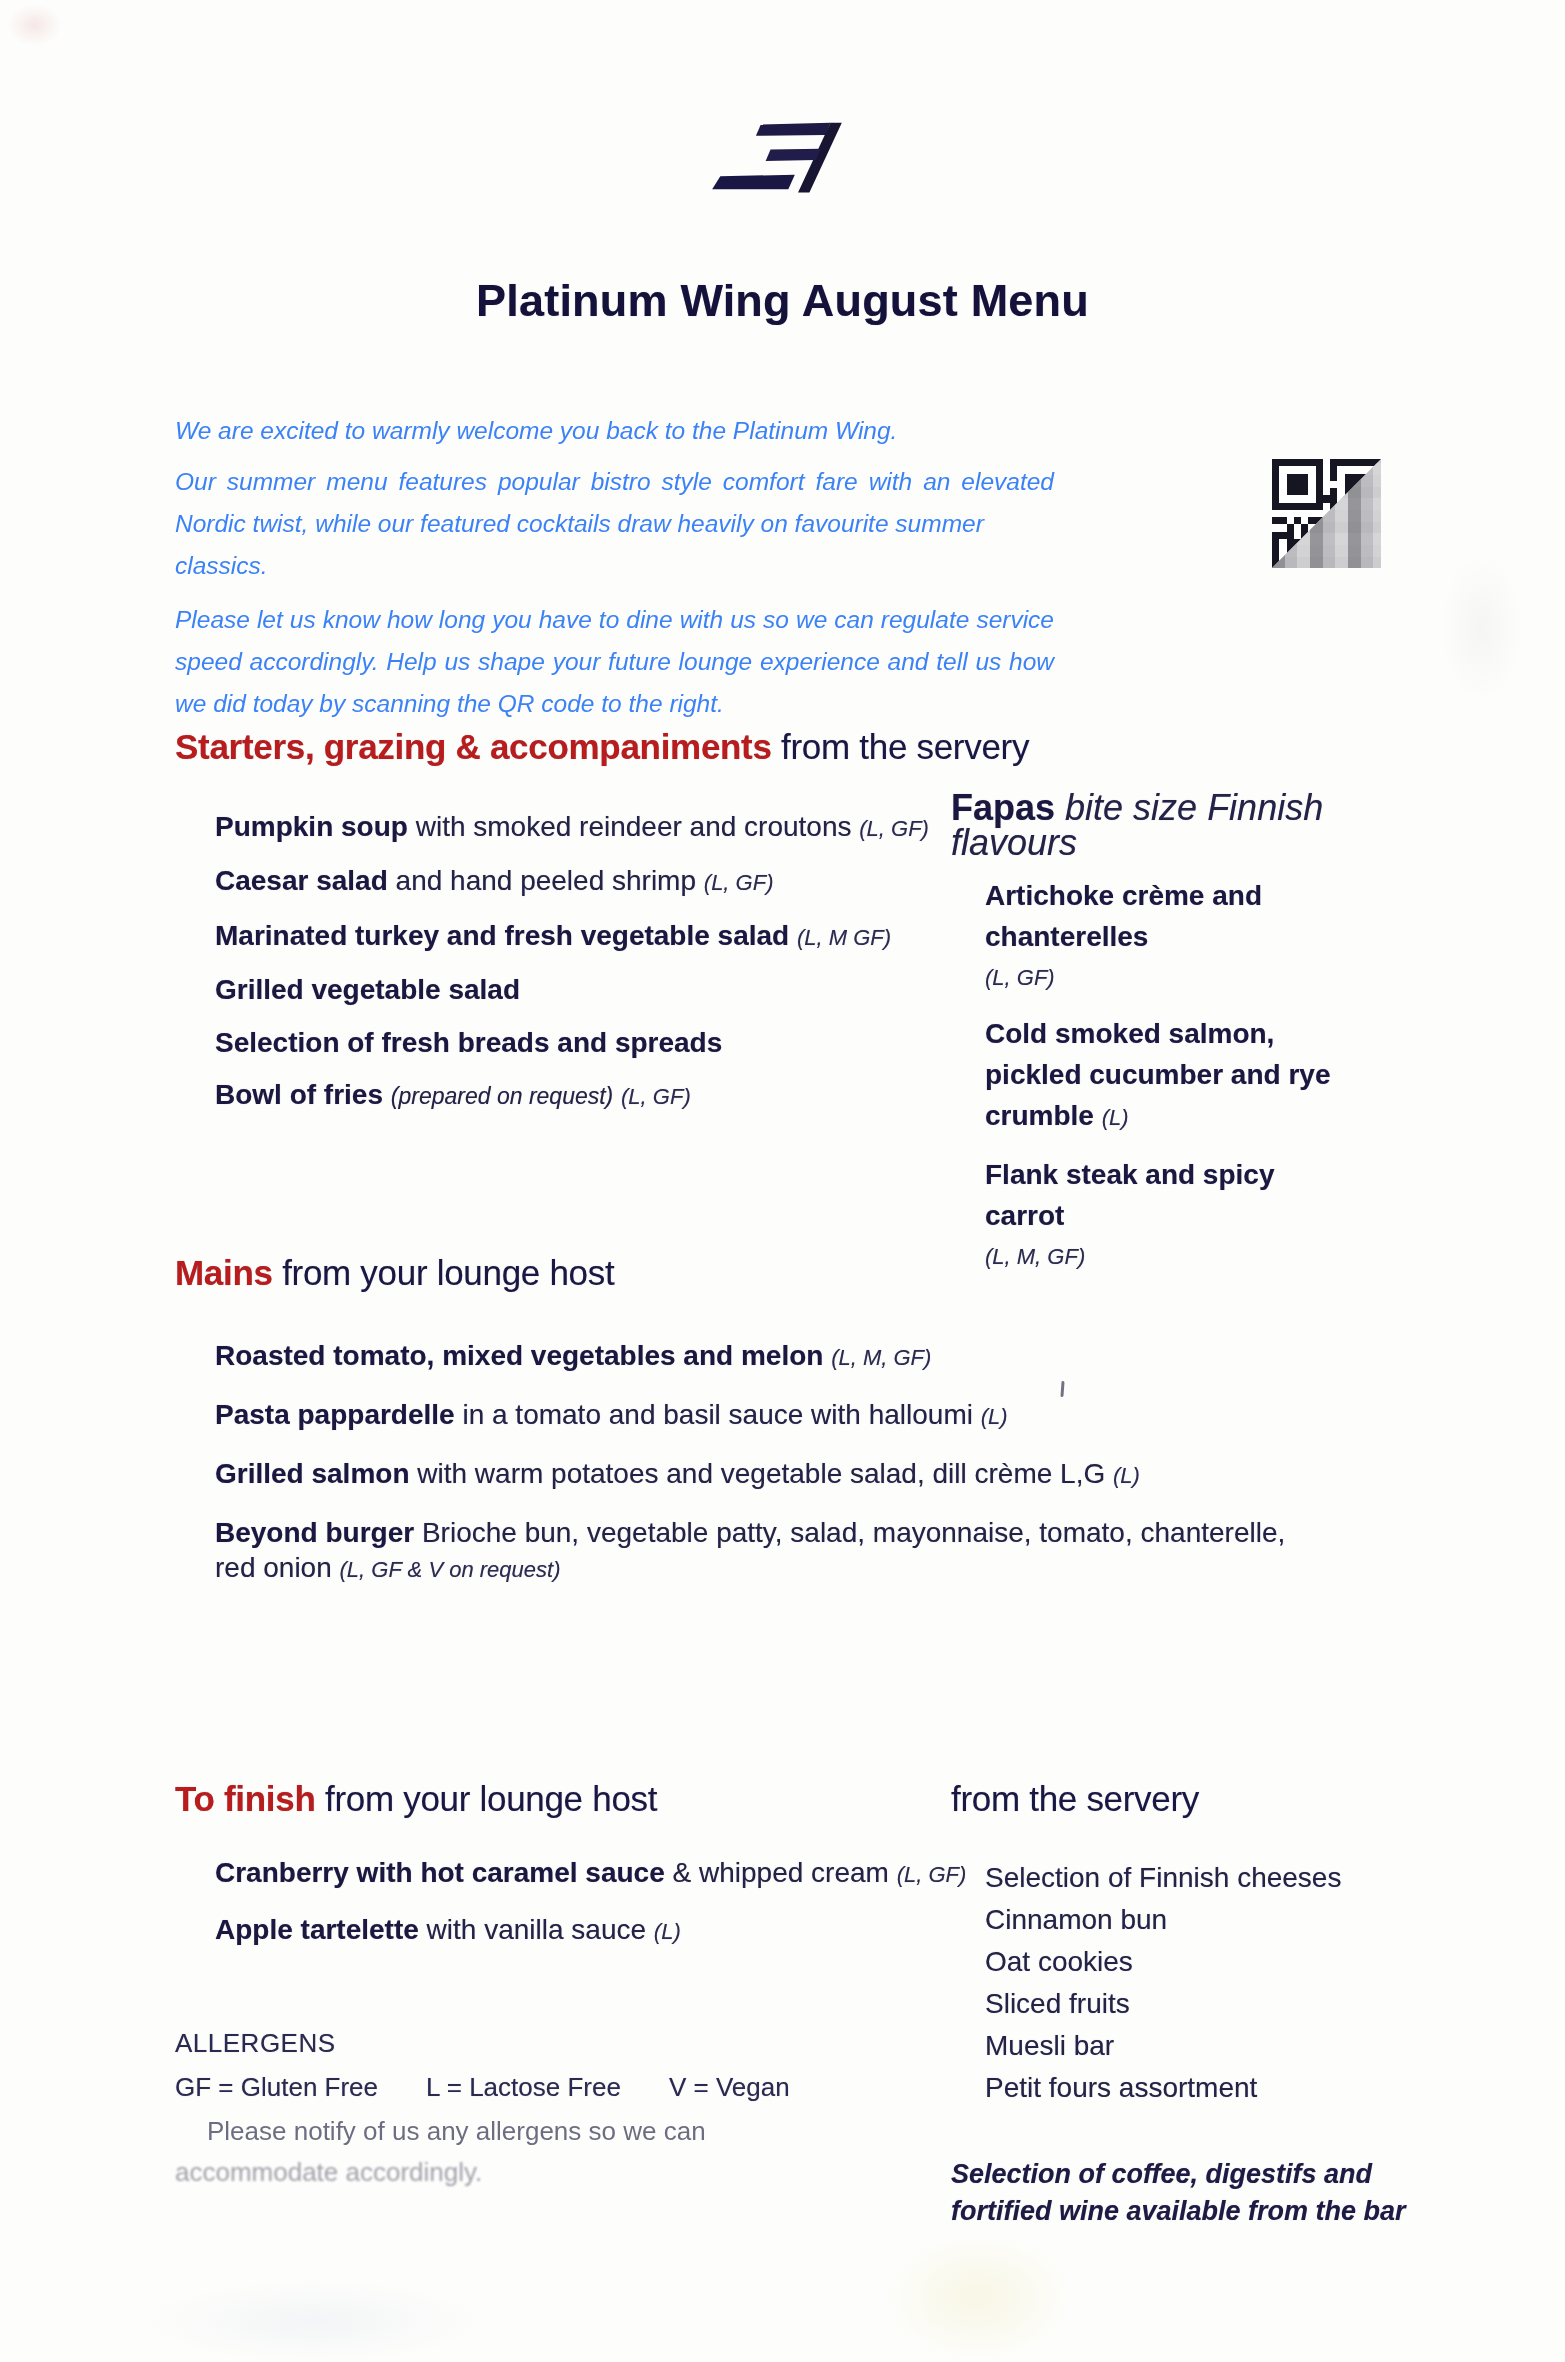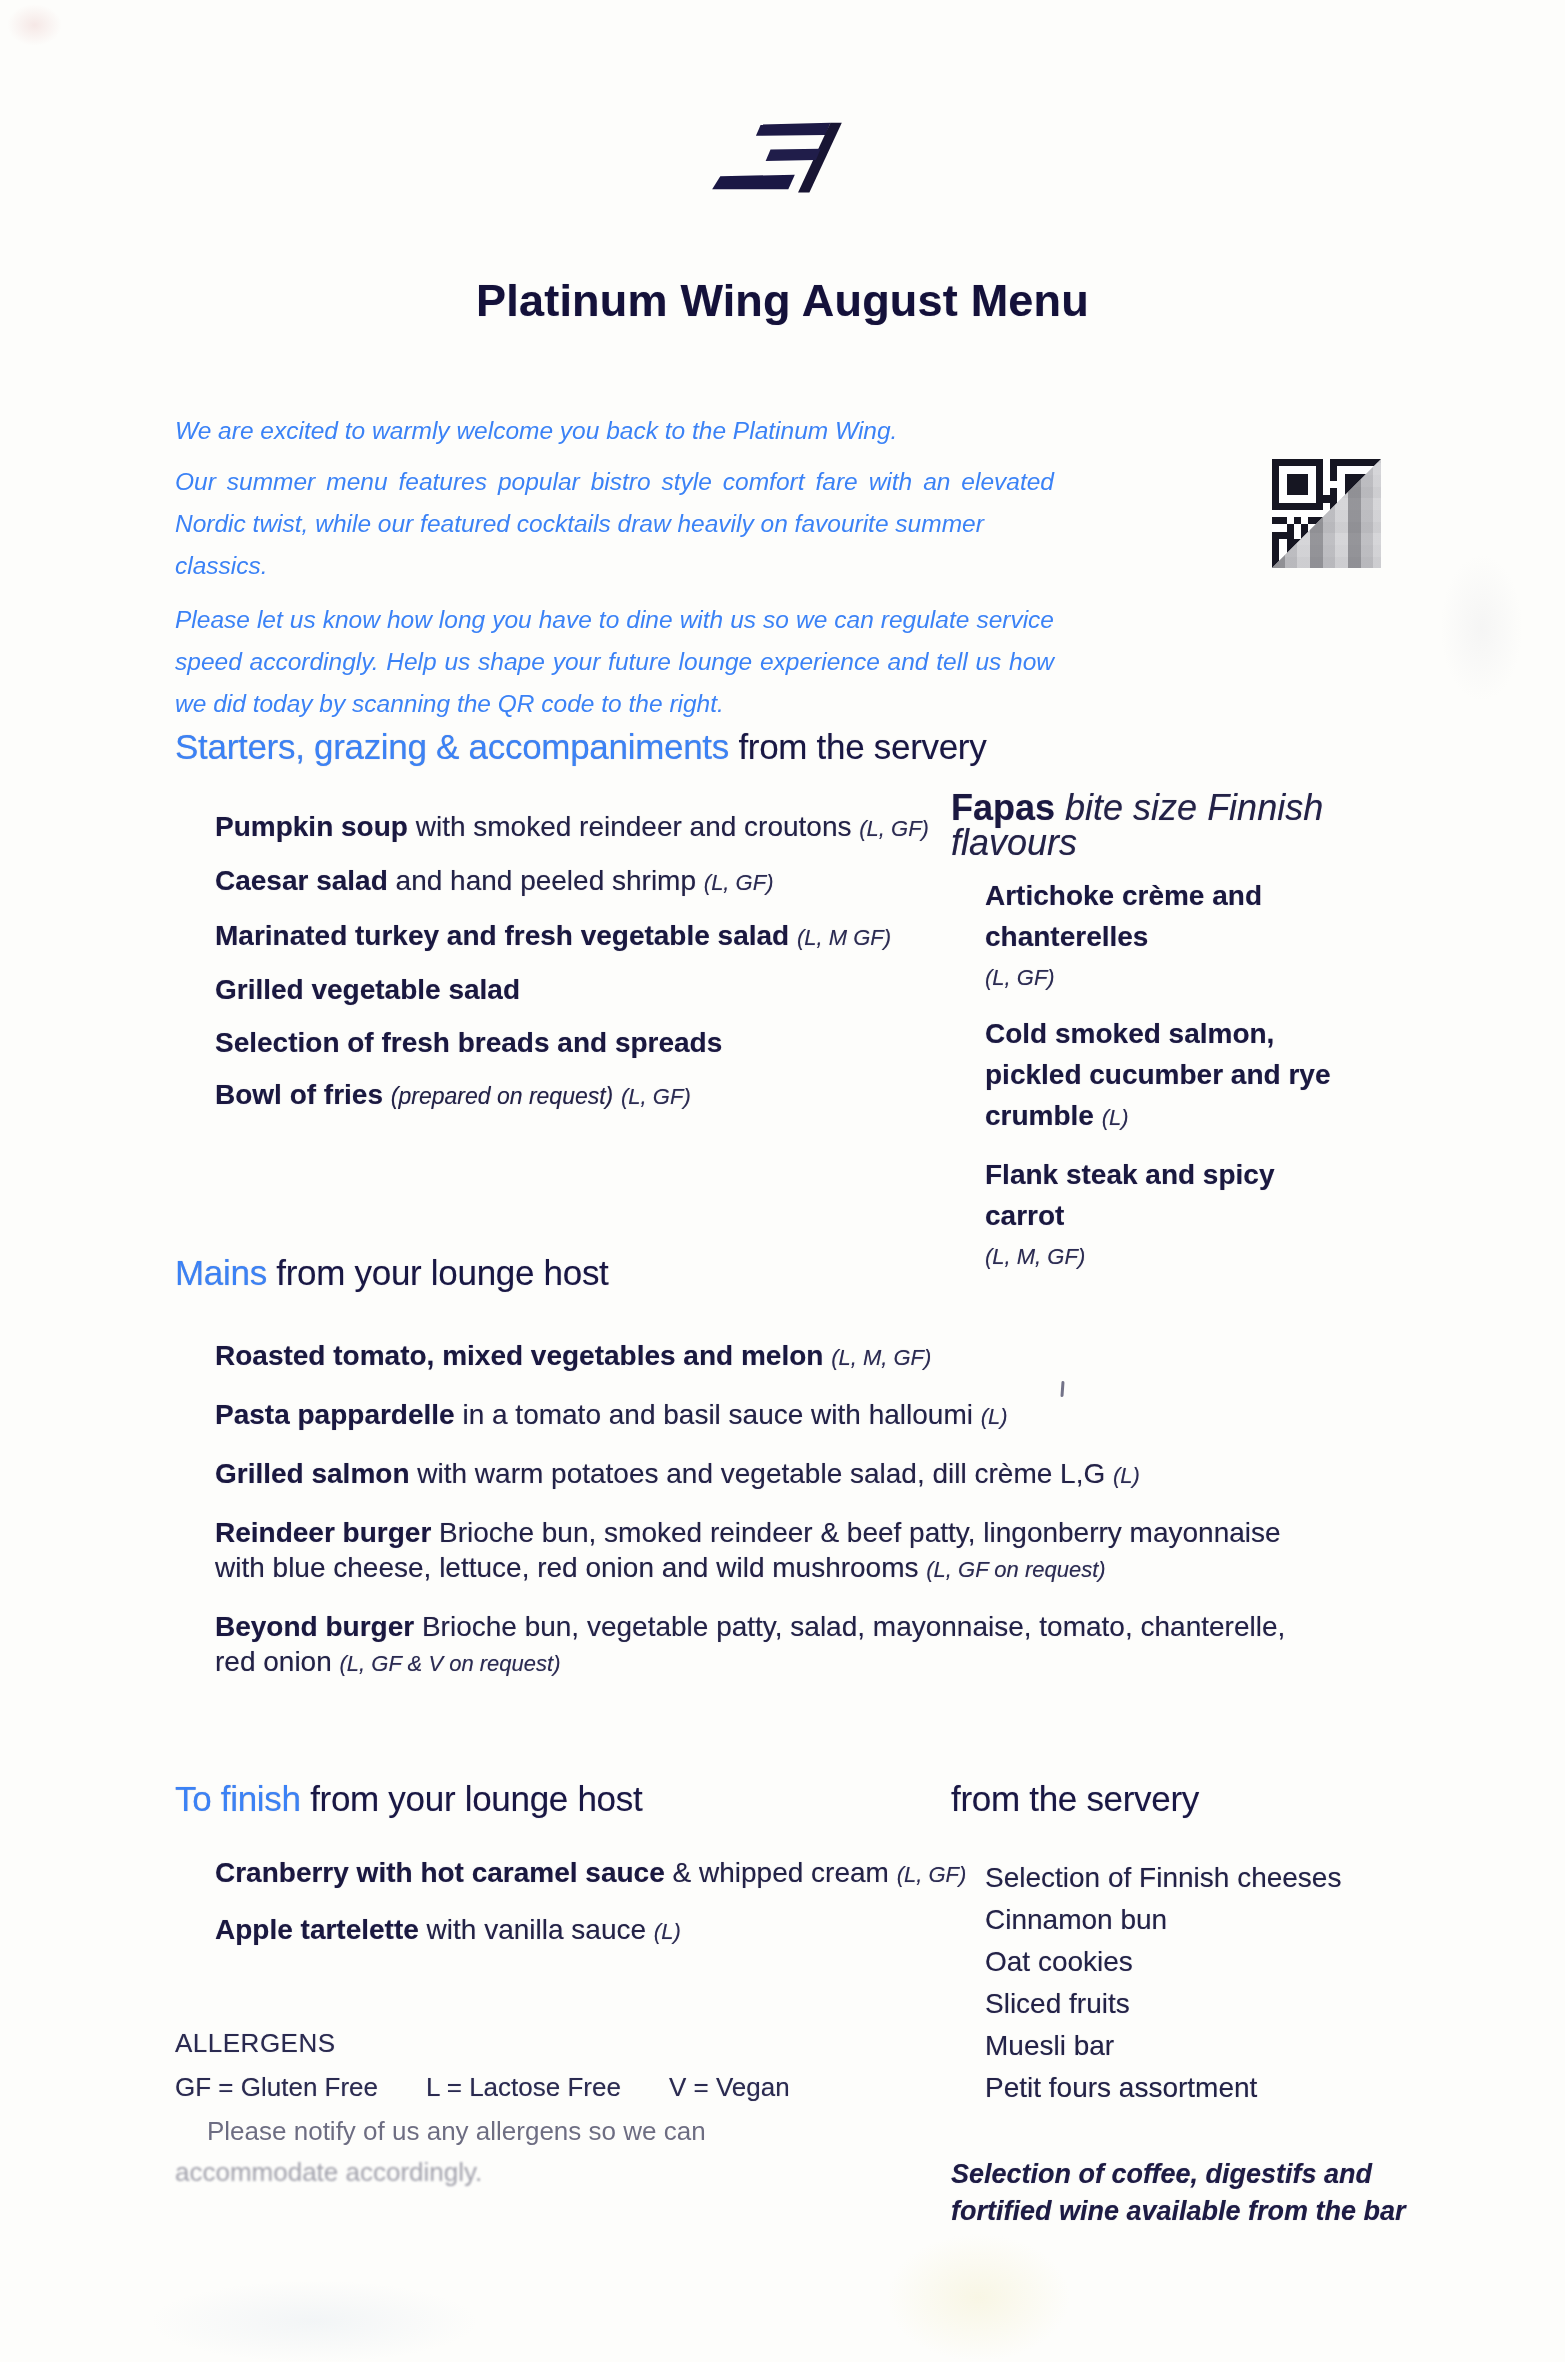--- a/index.html
+++ b/index.html
@@ -42,21 +42,21 @@
     position:absolute;inset:0;
     clip-path:polygon(104% -4%,104% 104%,-4% 104%);
     background-color:#c9c9cb;
     background-image:
       repeating-linear-gradient(90deg, rgba(138,138,143,.85) 0 13px, rgba(186,186,190,.8) 13px 25px, rgba(214,214,217,.75) 25px 38px),
       repeating-linear-gradient(0deg, rgba(158,158,163,.5) 0 11px, rgba(198,198,203,.5) 11px 23px, rgba(228,228,231,.45) 23px 35px);
   }
 
   
   .sec-head{position:absolute;font-size:35px;color:#191744;letter-spacing:-0.3px;white-space:nowrap;}
-  .sec-head b{font-weight:400;color:#3b82f6;}
+  .sec-head b{font-weight:700;color:#b91c1c;}
   #starters-head{top:727px;left:175px;}
   #mains-head{top:1253px;left:175px;}
   #finish-head{top:1779px;left:175px;}
   #servery-head{top:1779px;left:951px;font-weight:400;}
 
   
   .mlist{position:absolute;list-style:none;margin:0;padding:0;}
   .mi{line-height:33px;font-size:28px;color:#232247;}
   .mi-name{font-weight:700;color:#1a1840;}
   .mi-desc{font-weight:400;}
@@ -467,25 +467,20 @@
         <span class="mi-desc">in a tomato and basil sauce with halloumi</span>
         <span class="mi-all">(L)</span>
       </li>
 
       <li class="mi ink">
         <span class="mi-name">Grilled salmon</span>
         <span class="mi-desc">with warm potatoes and vegetable salad, dill crème  L,G</span>
         <span class="mi-all">(L)</span>
       </li>
 
-      <li class="mi ink">
-        <span class="mi-name">Reindeer burger</span>
-        <span class="mi-desc">Brioche bun, smoked reindeer &amp; beef patty, lingonberry mayonnaise with blue cheese, lettuce, red onion and wild mushrooms</span>
-        <span class="mi-all">(L, GF on request)</span>
-      </li>
 
       <li class="mi ink">
         <span class="mi-name">Beyond burger</span>
         <span class="mi-desc">Brioche bun, vegetable patty, salad, mayonnaise, tomato, chanterelle, red onion</span>
         <span class="mi-all">(L, GF &amp; V on request)</span>
       </li>
     </ul>
 
   <div id="finish-head" class="sec-head ink">
     <b>To finish</b>

